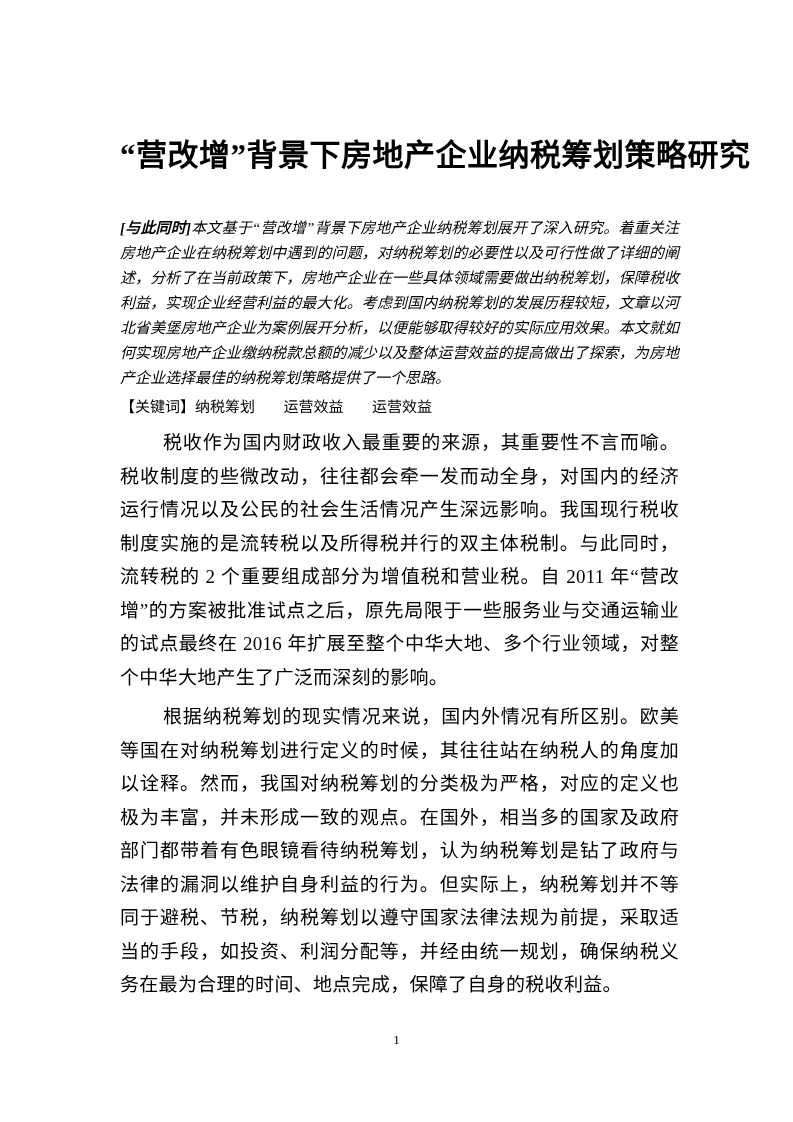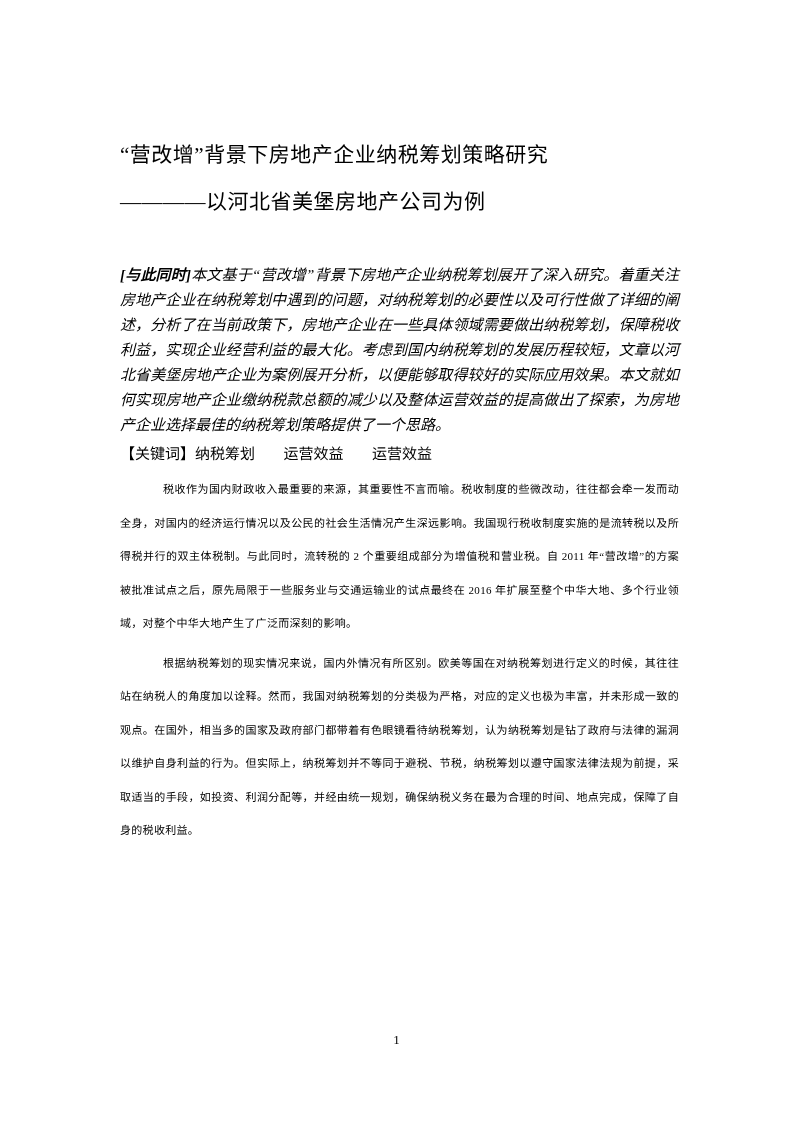--- a/index.html
+++ b/index.html
@@ -20,23 +20,23 @@
   }
   .content {
     position: absolute;
     left: 120px;
     right: 114px;
     top: 0;
   }
   
   .doc-title {
     margin-top: 132px;
-    text-align: left;
-    font-weight: normal;
-    font-size: 21px;
+    text-align: right;
+    font-weight: bold;
+    font-size: 31px;
     line-height: 47px;
     font-family: "Liberation Serif", "DejaVu Serif", serif;
     letter-spacing: 0.5px;
   }
   .doc-title .line {
     display: block;
     white-space: nowrap;
   }
   
   .abstract {
@@ -71,21 +71,21 @@
     padding-left: 43px;
     font-size: 18px;
     line-height: 26px;
     font-weight: bold;
     font-family: "Liberation Sans", "DejaVu Sans", sans-serif;
     letter-spacing: 1px;
   }
   
   .body-paragraph {
     margin: 6px 0 0 0;
-    font-size: 11px;
+    font-size: 19px;
     line-height: 33.5px;
     text-align: justify;
     text-justify: inter-ideograph;
     text-indent: 43px;
     letter-spacing: 0.3px;
   }
   
   .page-footer {
     position: absolute;
     left: 0;
@@ -98,21 +98,20 @@
   }
 </style>
 </head>
 <body>
 
 <div class="page">
   <div class="content">
 
     <h1 class="doc-title">
       <span class="line">“营改增”背景下房地产企业纳税筹划策略研究</span>
-      <span class="line">————以河北省美堡房地产公司为例</span>
     </h1>
 
     <p class="abstract"><span class="label">[与此同时]</span><span>本文基于“营改增”背景下房地产企业纳税筹划展开了深入研究。着重关注房地产企业在纳税筹划中遇到的问题，对纳税筹划的必要性以及可行性做了详细的阐述，分析了在当前政策下，房地产企业在一些具体领域需要做出纳税筹划，保障税收利益，实现企业经营利益的最大化。考虑到国内纳税筹划的发展历程较短，文章以河北省美堡房地产企业为案例展开分析，以便能够取得较好的实际应用效果。本文就如何实现房地产企业缴纳税款总额的减少以及整体运营效益的提高做出了探索，为房地产企业选择最佳的纳税筹划策略提供了一个思路。</span></p>
 
     <p class="keywords"><span class="label">【关键词】</span><span class="kw">纳税筹划</span><span class="kw">运营效益</span><span class="kw">运营效益</span></p>
 
 
     <p class="body-paragraph">税收作为国内财政收入最重要的来源，其重要性不言而喻。税收制度的些微改动，往往都会牵一发而动全身，对国内的经济运行情况以及公民的社会生活情况产生深远影响。我国现行税收制度实施的是流转税以及所得税并行的双主体税制。与此同时，流转税的 2 个重要组成部分为增值税和营业税。自 2011 年“营改增”的方案被批准试点之后，原先局限于一些服务业与交通运输业的试点最终在 2016 年扩展至整个中华大地、多个行业领域，对整个中华大地产生了广泛而深刻的影响。</p>
 
     <p class="body-paragraph">根据纳税筹划的现实情况来说，国内外情况有所区别。欧美等国在对纳税筹划进行定义的时候，其往往站在纳税人的角度加以诠释。然而，我国对纳税筹划的分类极为严格，对应的定义也极为丰富，并未形成一致的观点。在国外，相当多的国家及政府部门都带着有色眼镜看待纳税筹划，认为纳税筹划是钻了政府与法律的漏洞以维护自身利益的行为。但实际上，纳税筹划并不等同于避税、节税，纳税筹划以遵守国家法律法规为前提，采取适当的手段，如投资、利润分配等，并经由统一规划，确保纳税义务在最为合理的时间、地点完成，保障了自身的税收利益。</p>

